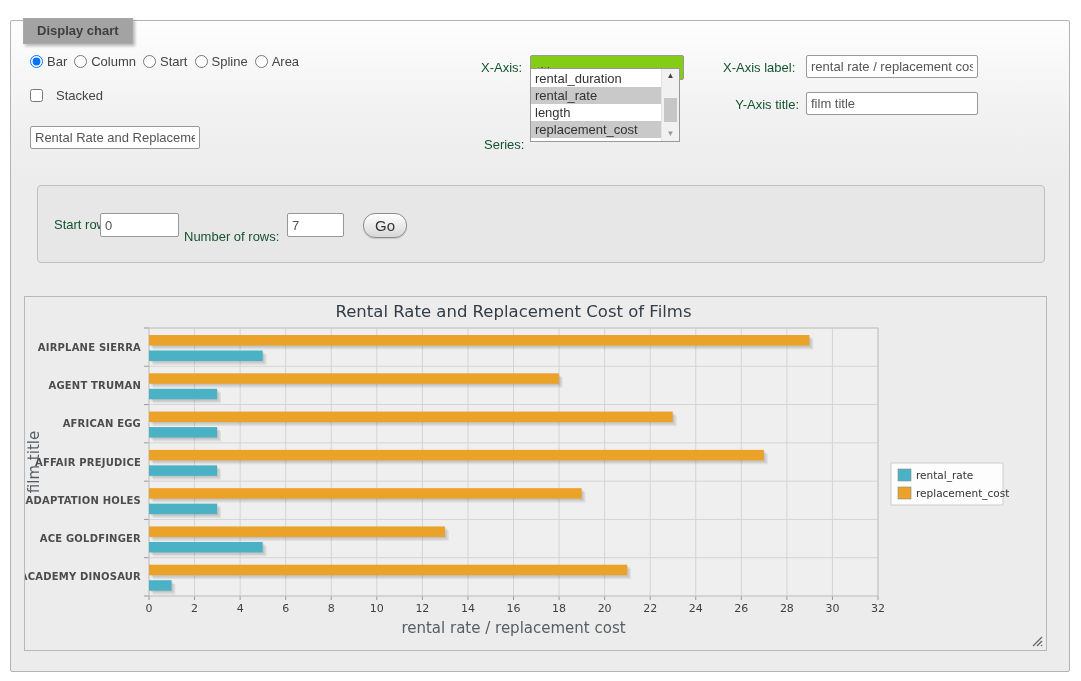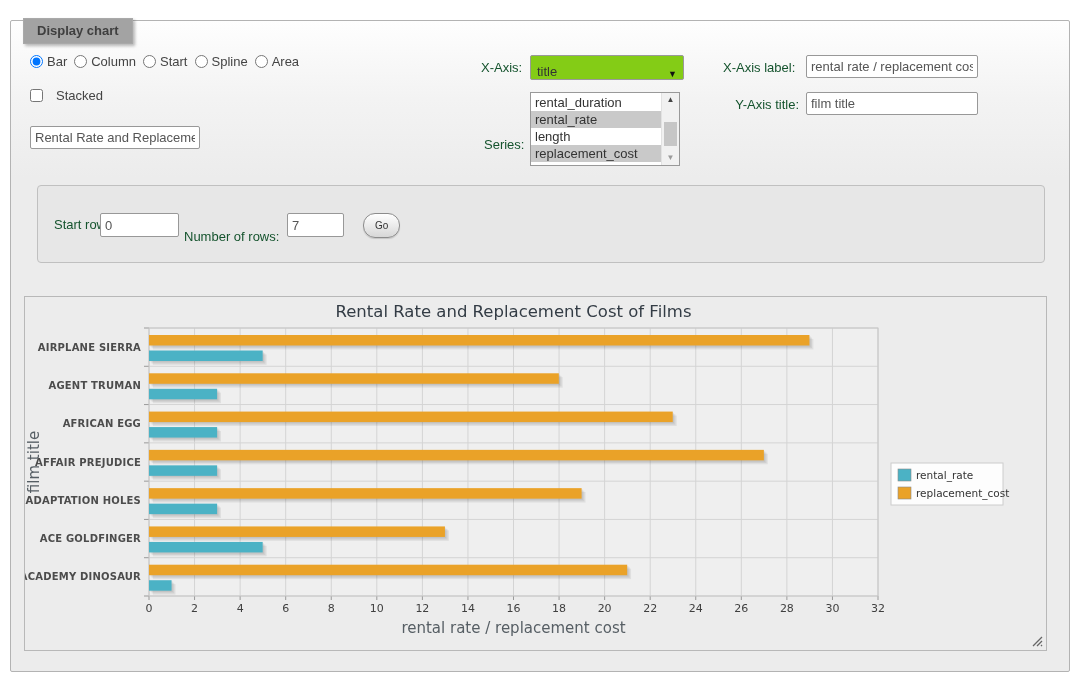--- a/index.html
+++ b/index.html
@@ -17,38 +17,38 @@
        background:#fff;color:#555;font-family:inherit;font-size:13px;padding:0 4px;height:23px;}
   #chart-type-radios{position:absolute;left:30px;top:54px;display:flex;align-items:center;gap:7px;}
   .radio-item{display:flex;align-items:center;gap:4px;cursor:default;}
   .radio-item input{margin:0;width:13px;height:13px;}
   #stacked-row{position:absolute;left:30px;top:88px;display:flex;align-items:center;gap:13px;}
   #stacked-row input{margin:0;width:13px;height:13px;}
   .fake-select{position:absolute;left:530px;top:55px;width:154px;height:25px;box-sizing:border-box;
                border:1px solid #999;border-radius:2px;background:#84cc16;color:#333;
                display:flex;align-items:flex-end;padding:0 6px;}
   .fake-select .caret{margin-left:auto;font-size:9px;color:#111;}
-  .listbox{position:absolute;left:530px;top:92px;width:150px;height:74px;box-sizing:border-box;
+  .listbox{position:absolute;left:530px;top:68px;width:150px;height:74px;box-sizing:border-box;
            border:1px solid #999;background:#fff;display:flex;}
   .opts{flex:1;overflow:hidden;padding-top:1px;}
   .opt{height:17px;line-height:17px;padding-left:4px;color:#333;white-space:nowrap;}
   .opt.sel{background:#c9c9c9;}
   .sbar{width:17px;background:#f1f1f1;position:relative;border-left:1px solid #e2e2e2;}
   .sbar .up,.sbar .dn{position:absolute;left:0;width:17px;height:14px;text-align:center;
                       font-size:8px;line-height:14px;}
   .sbar .up{top:0;color:#444;}
   .sbar .dn{bottom:0;color:#9a9a9a;}
   .sbar .thumb{position:absolute;left:2px;width:13px;top:29px;height:24px;background:#c6c6c6;}
   
   .rows-panel{position:absolute;left:37px;top:185px;width:1008px;height:78px;box-sizing:border-box;
               background:#e7e7e7;border:1px solid #c0c0c0;border-radius:4px;}
   .rows-panel .txt{height:24px;}
   .go-btn{position:absolute;left:325px;top:27px;height:25px;padding:0 11px;border:1px solid #8c8c8c;
           border-radius:12px;background:linear-gradient(#ffffff,#d7d7d7);color:#333;
-          font-family:inherit;font-size:10px;box-shadow:0 1px 1px rgba(0,0,0,.15);}
+          font-family:inherit;font-size:15px;box-shadow:0 1px 1px rgba(0,0,0,.15);}
   
   .chart-box{position:absolute;left:24px;top:296px;width:1023px;height:355px;box-sizing:border-box;
              background:#ececec;border:1px solid #b8b8b8;}
   .chart-box svg{display:block;}
   .grip{position:absolute;right:3px;bottom:3px;width:11px;height:11px;cursor:se-resize;}
 </style>
 </head>
 <body>
 
 <div id="page">

